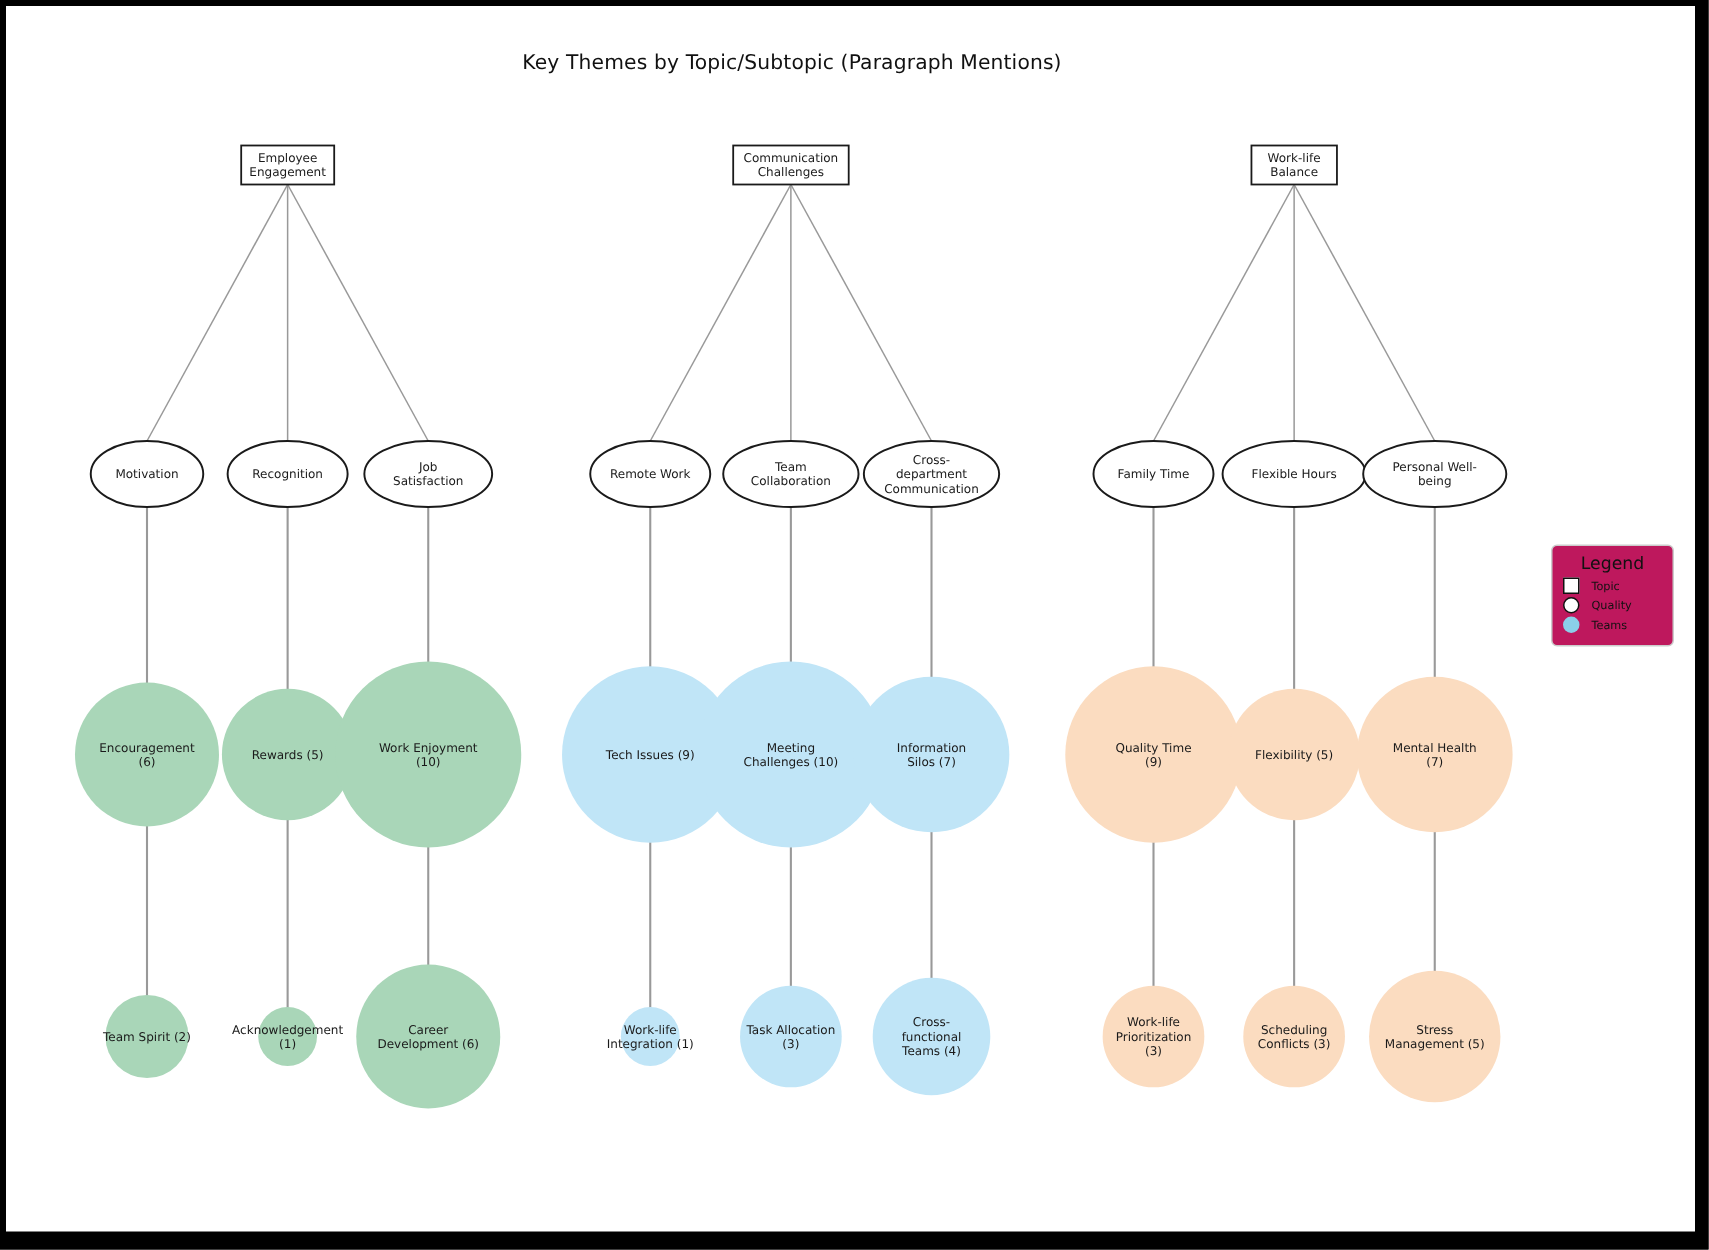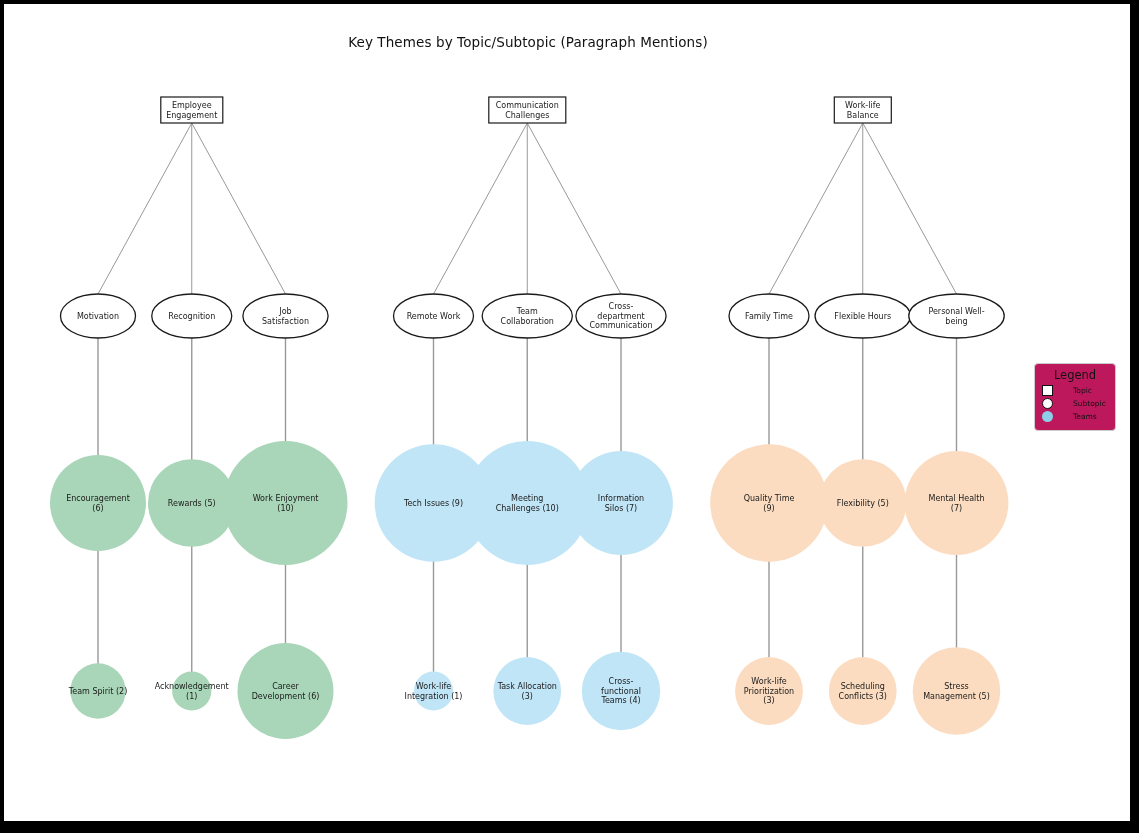--- a/index.html
+++ b/index.html
@@ -47,21 +47,21 @@
   }
   #legend-title {
     text-align: center;
     font-size: 11.5px;
     color: #111111;
     margin-bottom: 3px;
   }
   .legend-item {
     display: flex;
     align-items: center;
-    gap: 20px;
+    gap: 8px;
     margin: 2px 0;
   }
   .legend-item .label {
     font-size: 7.5px;
     color: #111111;
   }
   .marker {
     width: 11px;
     height: 11px;
     box-sizing: border-box;
@@ -160,20 +160,20 @@
     </svg>
 
   <div id="legend-box">
     <div id="legend-title">Legend</div>
     <div class="legend-item">
       <div class="marker square"></div>
       <div class="label">Topic</div>
     </div>
     <div class="legend-item">
       <div class="marker circle"></div>
-      <div class="label">Subtopic</div>
+      <div class="label">Quality</div>
     </div>
     <div class="legend-item">
       <div class="marker dot" id="theme-dot" style="background: rgb(139, 207, 233);"></div>
       <div class="label">Teams</div>
     </div>
   </div>
 </div>
 
 </body></html>

